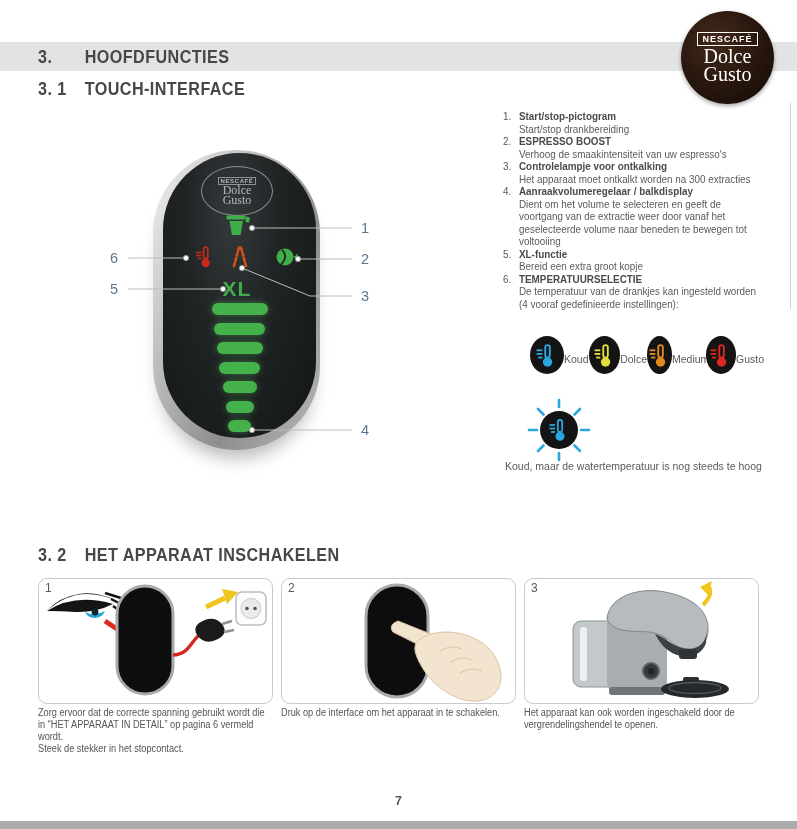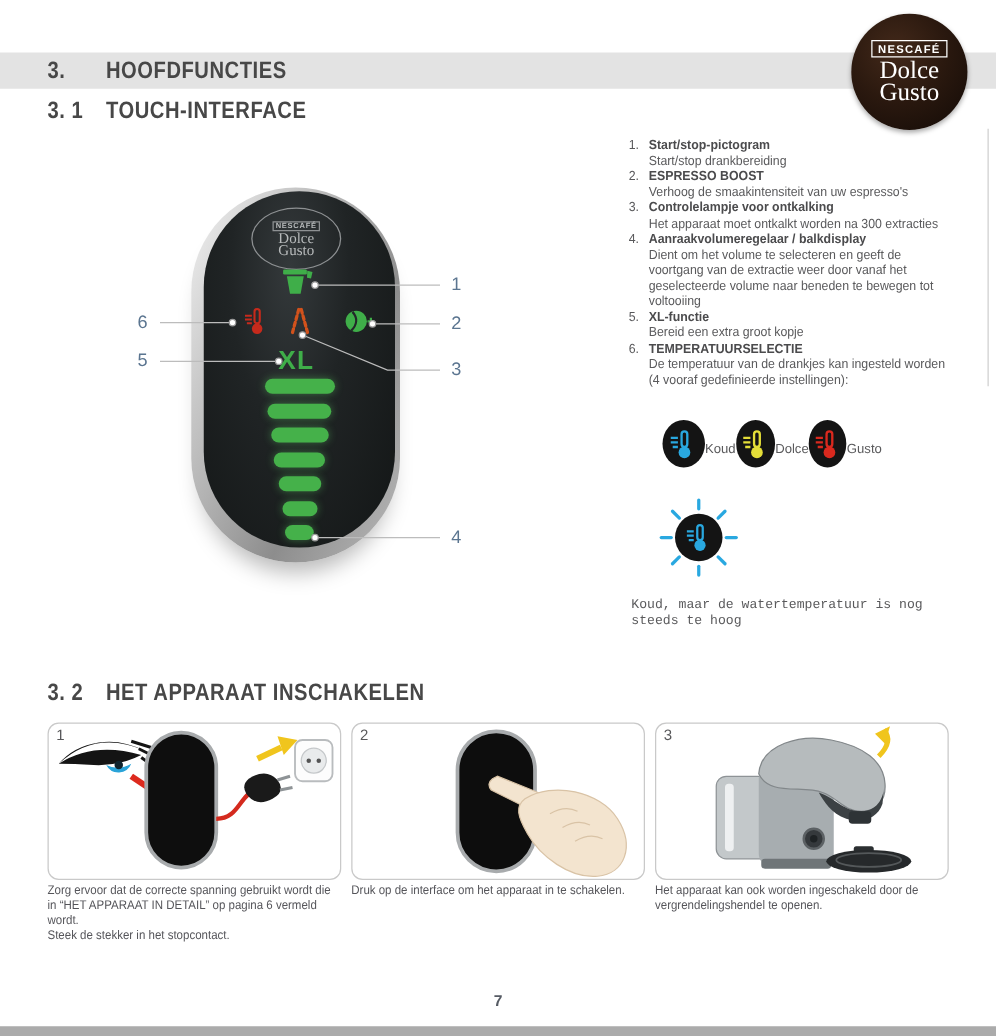--- a/index.html
+++ b/index.html
@@ -87,21 +87,21 @@
   .fdesc  { font-size:10.5px; line-height:12.5px; color:#5a5a5c; }
   
   .temps { position:absolute; left:530px; top:336px; display:flex; }
   .temp { width:58.5px; display:flex; flex-direction:row; align-items:center; }
   .temp-circle {
     width:38px; height:38px; border-radius:50%; background:#141414;
     display:flex; align-items:center; justify-content:center;
   }
   .temp-label { margin-top:7px; font-size:10.5px; color:#5a5a5c; }
   .blink { position:absolute; left:527px; top:398px; width:64px; height:64px; }
-  .temp-note { position:absolute; left:505px; top:478px; width:258px; font-size:10.5px; line-height:13px; color:#5a5a5c;font-family:Liberation Mono, monospace; }
+  .temp-note { position:absolute; left:505px; top:460px; width:258px; font-size:10.5px; line-height:13px; color:#5a5a5c; }
   
   .stepbox {
     position:absolute; top:578px; width:233px; height:124px; border:1px solid #c9c9c9;
     border-radius:9px; background:#fff; overflow:hidden;
   }
   .b1{left:38px} .b2{left:281px} .b3{left:524px}
   .stepnum { position:absolute; left:6px; top:2px; font-size:12px; color:#58585a; z-index:2; }
   .stepbox svg { position:absolute; left:0; top:0; }
   .caption {
     position:absolute; top:707px; width:255px; font-size:10px; line-height:12px; color:#55555a;
@@ -267,20 +267,32 @@
           <line x1="2.5" y1="7" x2="8" y2="7" stroke="currentColor" stroke-width="1.8"></line>
           <line x1="2.5" y1="10.5" x2="8" y2="10.5" stroke="currentColor" stroke-width="1.8"></line>
           <line x1="4" y1="14" x2="8" y2="14" stroke="currentColor" stroke-width="1.8"></line>
           <rect x="10.8" y="2" width="4.4" height="12" rx="2.2" fill="none" stroke="currentColor" stroke-width="1.8"></rect>
           <circle cx="13" cy="18.2" r="4.5" fill="currentColor"></circle>
         </svg>
       </div>
       <div class="temp-label">Dolce</div>
     </div>
     <div class="temp">
+      <div class="temp-circle" style="color: rgb(224, 137, 30);">
+        <svg width="25" height="25" viewBox="0 0 24 24">
+          <line x1="2.5" y1="7" x2="8" y2="7" stroke="currentColor" stroke-width="1.8"></line>
+          <line x1="2.5" y1="10.5" x2="8" y2="10.5" stroke="currentColor" stroke-width="1.8"></line>
+          <line x1="4" y1="14" x2="8" y2="14" stroke="currentColor" stroke-width="1.8"></line>
+          <rect x="10.8" y="2" width="4.4" height="12" rx="2.2" fill="none" stroke="currentColor" stroke-width="1.8"></rect>
+          <circle cx="13" cy="18.2" r="4.5" fill="currentColor"></circle>
+        </svg>
+      </div>
+      <div class="temp-label">Medium</div>
+    </div>
+    <div class="temp">
       <div class="temp-circle" style="color: rgb(218, 41, 30);">
         <svg width="25" height="25" viewBox="0 0 24 24">
           <line x1="2.5" y1="7" x2="8" y2="7" stroke="currentColor" stroke-width="1.8"></line>
           <line x1="2.5" y1="10.5" x2="8" y2="10.5" stroke="currentColor" stroke-width="1.8"></line>
           <line x1="4" y1="14" x2="8" y2="14" stroke="currentColor" stroke-width="1.8"></line>
           <rect x="10.8" y="2" width="4.4" height="12" rx="2.2" fill="none" stroke="currentColor" stroke-width="1.8"></rect>
           <circle cx="13" cy="18.2" r="4.5" fill="currentColor"></circle>
         </svg>
       </div>
       <div class="temp-label">Gusto</div>

